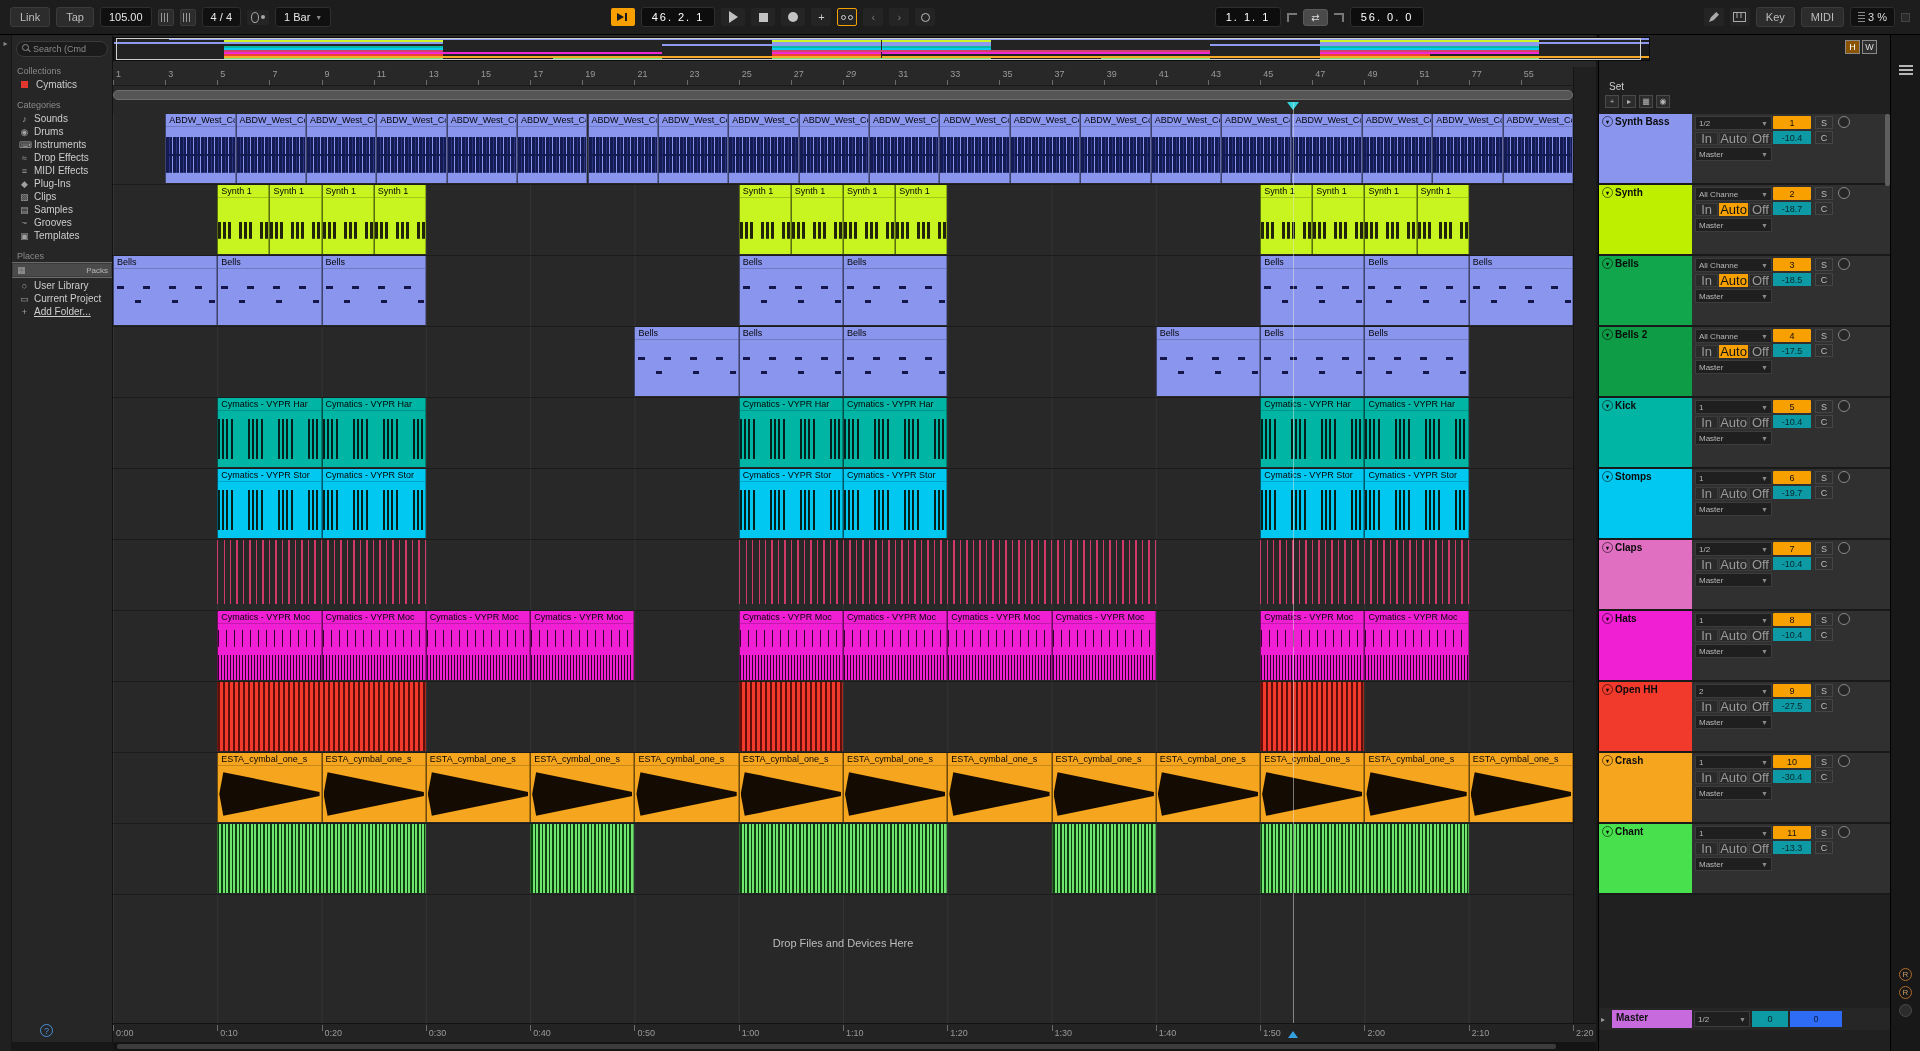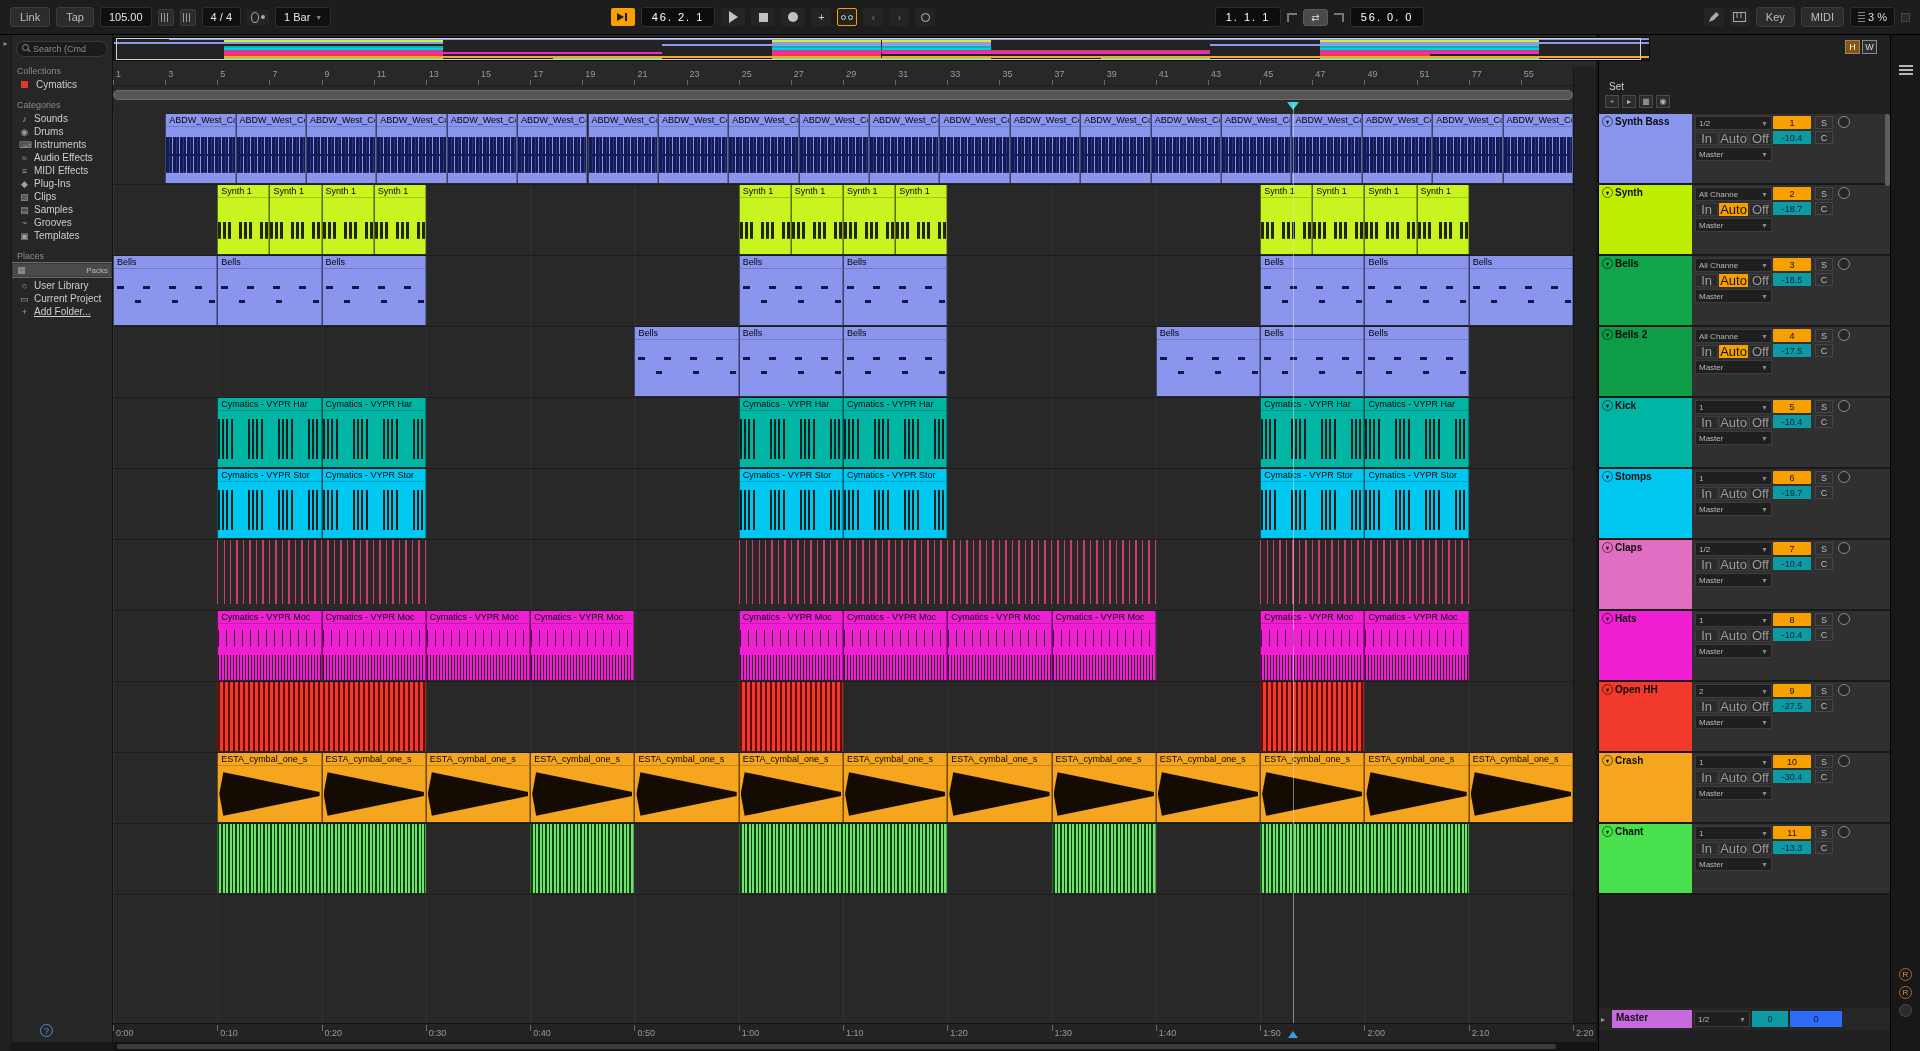--- a/index.html
+++ b/index.html
@@ -248,21 +248,21 @@
         <div class="b-item">
           <span class="ic">◉</span>
           <span class="lbl">Drums</span>
         </div>
         <div class="b-item">
           <span class="ic">⌨</span>
           <span class="lbl">Instruments</span>
         </div>
         <div class="b-item">
           <span class="ic">≈</span>
-          <span class="lbl">Audio Effects</span>
+          <span class="lbl">Drop Effects</span>
         </div>
         <div class="b-item">
           <span class="ic">≡</span>
           <span class="lbl">MIDI Effects</span>
         </div>
         <div class="b-item">
           <span class="ic">◆</span>
           <span class="lbl">Plug-Ins</span>
         </div>
         <div class="b-item">
@@ -836,20 +836,23 @@
             <div class="clip pat-lines-green nolabel" style="left: 42.8571%; width: 14.2857%; background: rgb(111, 228, 111);">
               <div class="clip-body"></div>
             </div>
             <div class="clip pat-lines-green nolabel" style="left: 64.2857%; width: 7.14286%; background: rgb(111, 228, 111);">
               <div class="clip-body"></div>
             </div>
             <div class="clip pat-lines-green nolabel" style="left: 78.5714%; width: 14.2857%; background: rgb(111, 228, 111);">
               <div class="clip-body"></div>
             </div>
           </div>
+          <div class="drop">
+            <span>Drop Files and Devices Here</span>
+          </div>
         </div>
       <div class="playhead" id="playhead" style="left: 80.8036%;"></div>
     </div>
     <div class="beyond"></div>
     <div class="bottom-ruler" id="bruler">
         <span class="time-label" style="left: 0%;">0:00</span>
         <span class="time-label" style="left: 7.032%;">0:10</span>
         <span class="time-label" style="left: 14.064%;">0:20</span>
         <span class="time-label" style="left: 21.096%;">0:30</span>
         <span class="time-label" style="left: 28.128%;">0:40</span>

